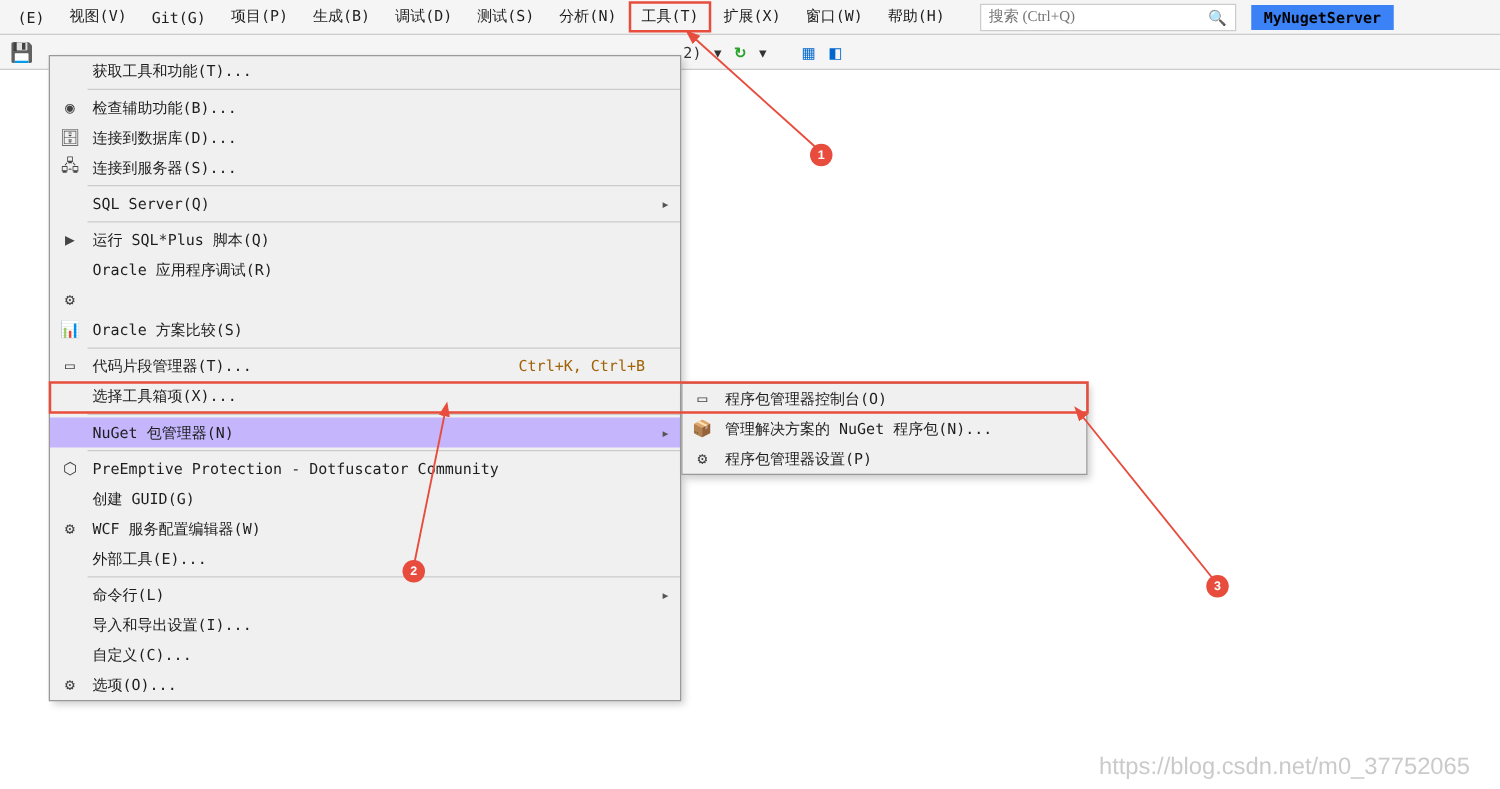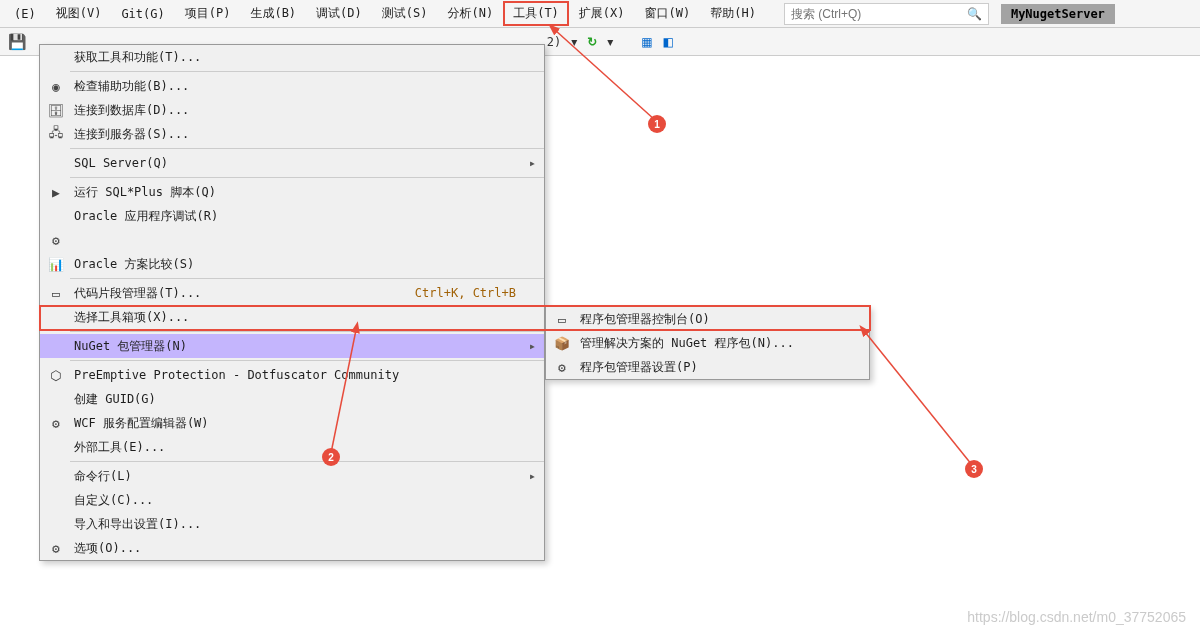--- a/index.html
+++ b/index.html
@@ -40,27 +40,27 @@
       border: 1px solid #ccc;
       background: #fff;
       padding: 0 6px;
     }
     .search-box input {
       border: none;
       outline: none;
       font-size: 12px;
       flex: 1;
       color: #701a75;
-      font-family: Liberation Sans, sans-serif;
+      font-family: Liberation Serif, serif;
     }
     .search-icon { color: #333; font-size: 12px; }
     .profile-label {
       margin-left: 12px;
       padding: 3px 10px;
-      background: #a3a3a3;
+      background: #3b82f6;
       font-weight: bold;
       font-family: Consolas, monospace;
       font-size: 12px;
     }
     .toolbar {
       display: flex;
       align-items: center;
       height: 28px;
       background: #f5f5f5;
       border-bottom: 1px solid #ccc;
@@ -136,23 +136,23 @@
       font-weight: bold;
     }
     .arrow-svg {
       position: absolute;
       pointer-events: none;
     }
     .toolbar-icon-small { font-size: 12px; color: #0066cc; }
     .watermark {
       position: absolute;
       bottom: 6px;
-      right: 14px;
+      right: 24px;
       color: rgba(150,150,150,0.5);
-      font-size: 14px;
+      font-size: 19px;
       font-family: Arial, sans-serif;
     }
   </style>
 </head>
 <body>
 
 <div class="menubar">
   <span class="menu-item">(E)</span>
   <span class="menu-item">视图(V)</span>
   <span class="menu-item">Git(G)</span>
@@ -288,27 +288,27 @@
     </div>
     <div class="menu-separator"></div>
     <div class="menu-row">
       <span class="menu-icon-col"></span>
       <span class="menu-label-col">命令行(L)</span>
       <span class="menu-shortcut-col"></span>
       <span class="menu-arrow-col">▸</span>
     </div>
     <div class="menu-row">
       <span class="menu-icon-col"></span>
+      <span class="menu-label-col">导入和导出设置(I)...</span>
+      <span class="menu-shortcut-col"></span>
+      <span class="menu-arrow-col"></span>
+    </div>
+    <div class="menu-row">
+      <span class="menu-icon-col"></span>
       <span class="menu-label-col">自定义(C)...</span>
-      <span class="menu-shortcut-col"></span>
-      <span class="menu-arrow-col"></span>
-    </div>
-    <div class="menu-row">
-      <span class="menu-icon-col"></span>
-      <span class="menu-label-col">导入和导出设置(I)...</span>
       <span class="menu-shortcut-col"></span>
       <span class="menu-arrow-col"></span>
     </div>
     <div class="menu-row">
       <span class="menu-icon-col">⚙</span>
       <span class="menu-label-col">选项(O)...</span>
       <span class="menu-shortcut-col"></span>
       <span class="menu-arrow-col"></span>
     </div>
   </div>

